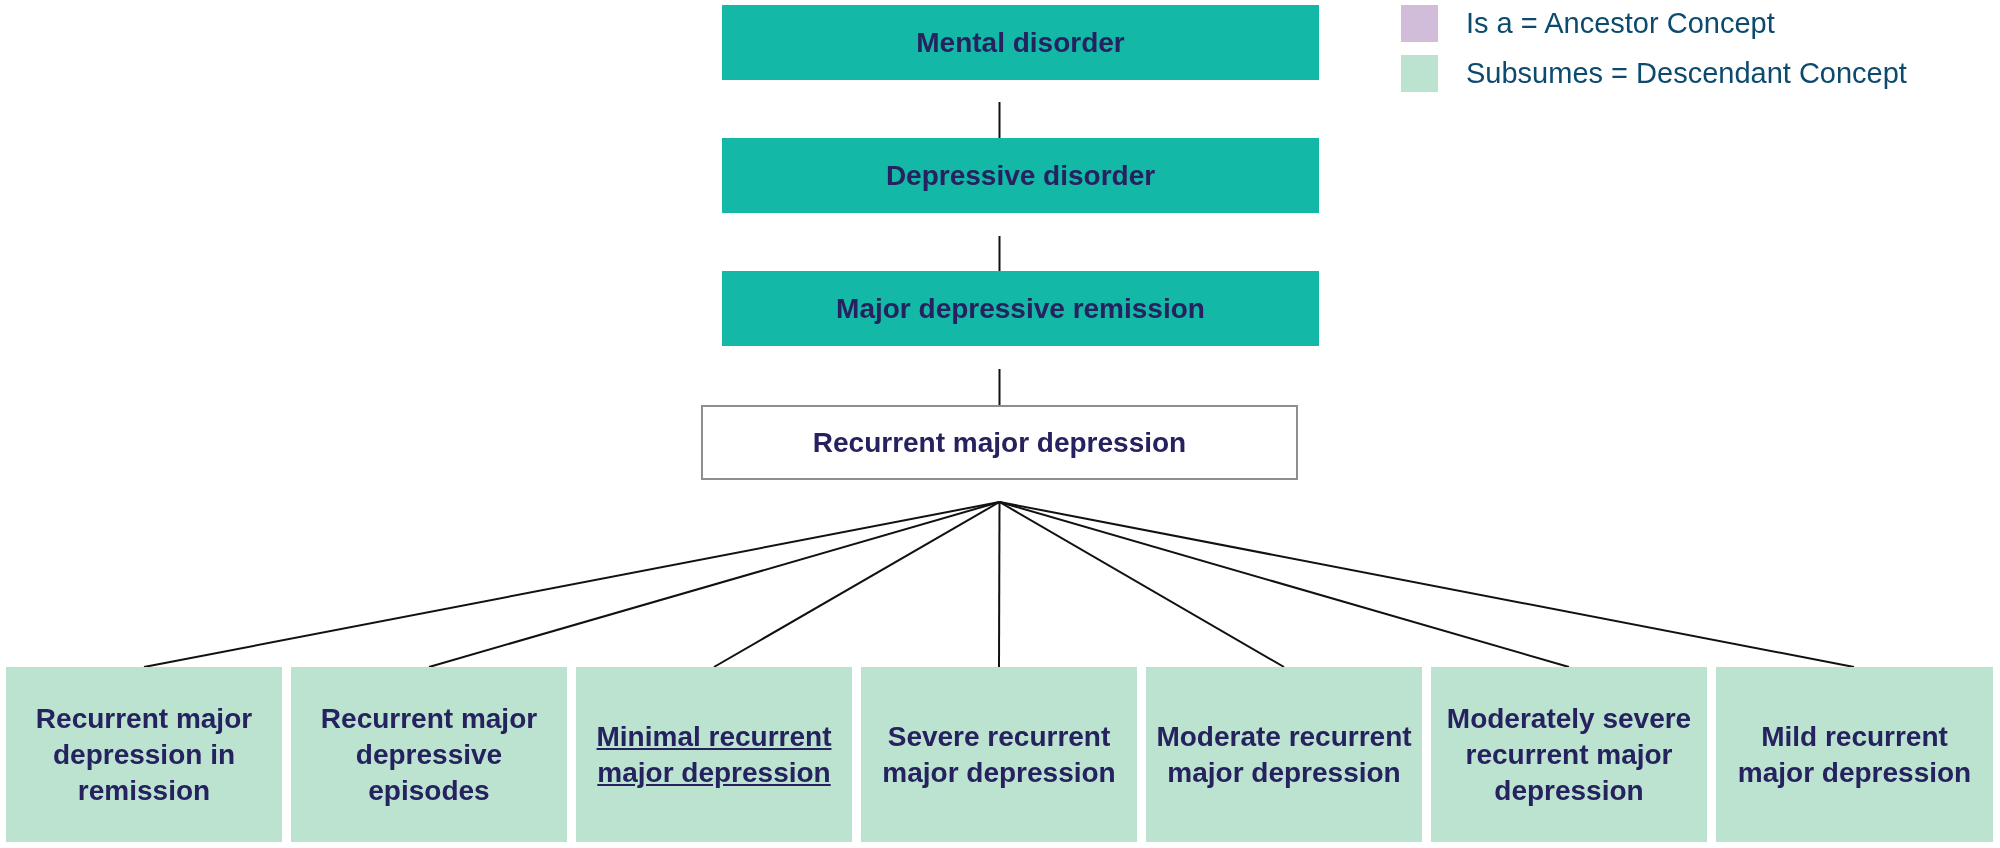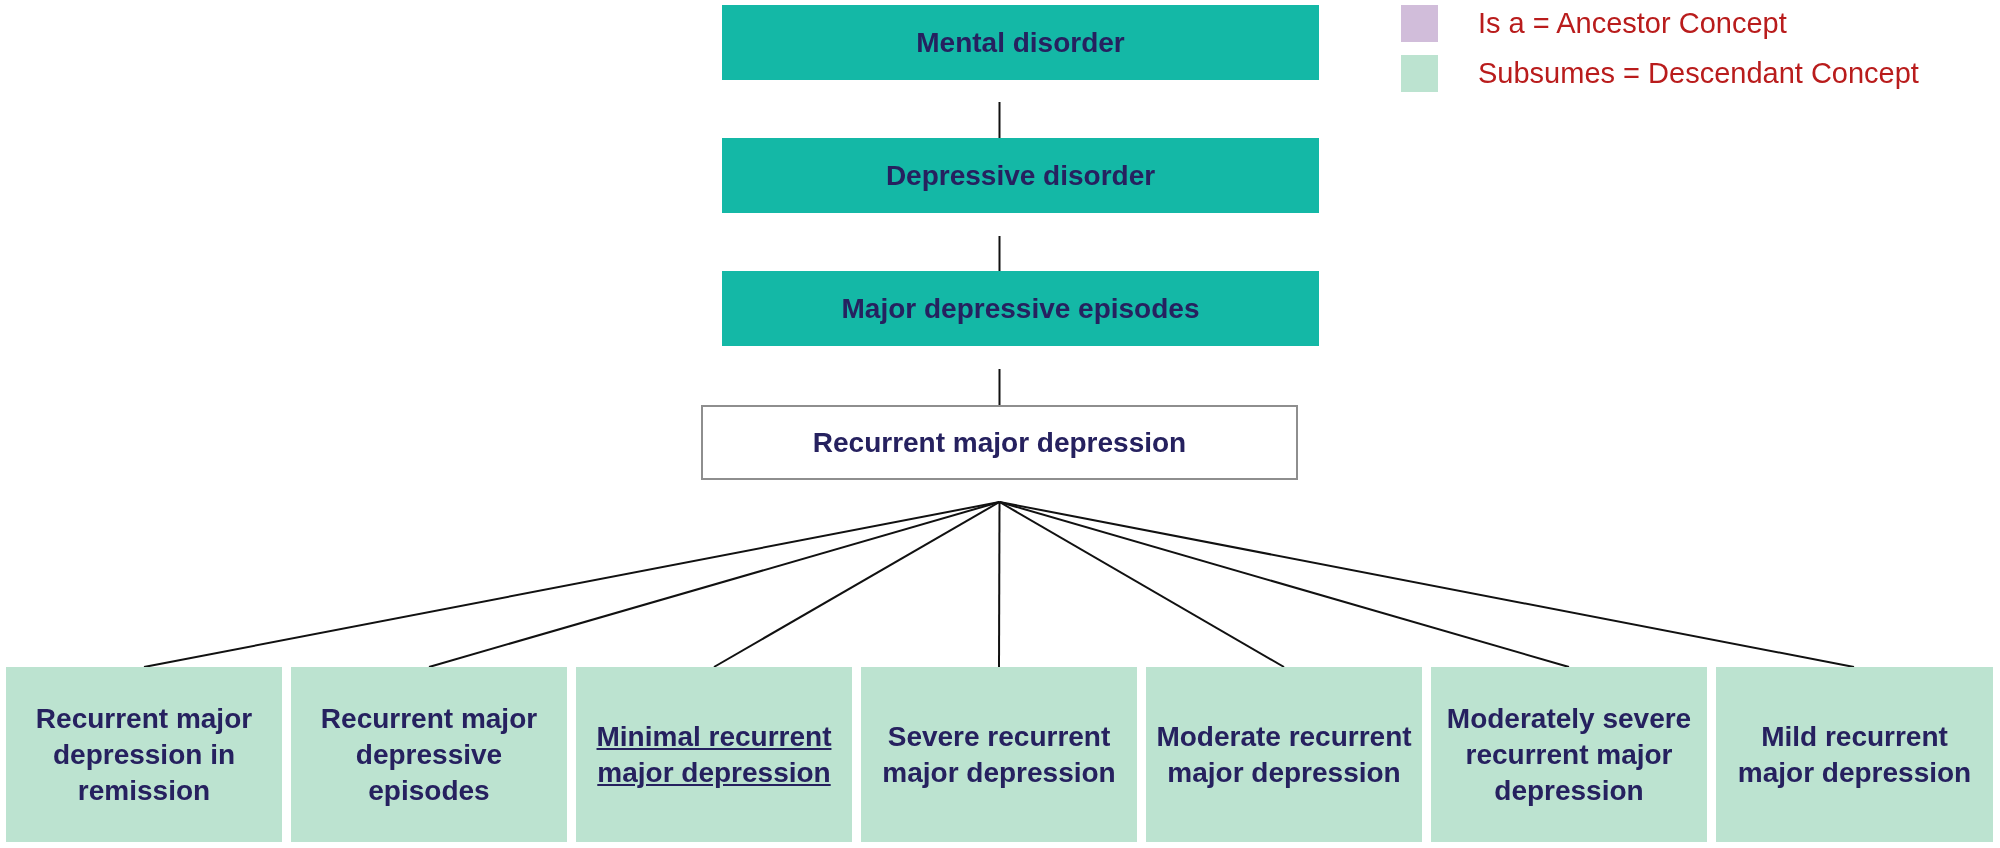--- a/index.html
+++ b/index.html
@@ -6,21 +6,21 @@
   body { width:2000px; height:848px; position:relative; overflow:hidden;
          font-family:"Liberation Sans", "DejaVu Sans", sans-serif; color:#26215f; }
   .box { position:absolute; display:flex; align-items:center; justify-content:center;
          text-align:center; font-weight:bold; font-size:28px; line-height:36px; box-sizing:border-box; }
   .ancestor { background:#14b8a6; left:722px; width:597px; height:75px; }
   .focus { background:#ffffff; border:2px solid #8e8e8e; left:701px; width:597px; height:75px; }
   .desc { background:#bce3d0; top:667px; height:175px; width:276px; padding:0 10px; }
   svg#links { position:absolute; left:0; top:0; width:2000px; height:848px; }
   .legend-item { position:absolute; left:1401px; display:flex; align-items:center; }
   .swatch { width:37px; height:37px; }
-  .legend-label { margin-left:40px; font-size:29px; color:#b91c1c; white-space:nowrap; }
+  .legend-label { margin-left:28px; font-size:29px; color:#0c4a6e; white-space:nowrap; }
 </style>
 </head>
 <body>
 
 <svg id="links">
     <line x1="999.5" y1="102" x2="999.5" y2="138" stroke="#111" stroke-width="2"></line>
     <line x1="999.5" y1="236" x2="999.5" y2="271" stroke="#111" stroke-width="2"></line>
     <line x1="999.5" y1="369" x2="999.5" y2="405" stroke="#111" stroke-width="2"></line>
     <line x1="999.5" y1="502" x2="144" y2="667" stroke="#111" stroke-width="2"></line>
     <line x1="999.5" y1="502" x2="429" y2="667" stroke="#111" stroke-width="2"></line>
@@ -31,21 +31,21 @@
     <line x1="999.5" y1="502" x2="1854" y2="667" stroke="#111" stroke-width="2"></line>
   </svg>
 
 <div class="box ancestor" style="top:5px;">
   <span>Mental disorder</span>
 </div>
 <div class="box ancestor" style="top:138px;">
   <span>Depressive disorder</span>
 </div>
 <div class="box ancestor" style="top:271px;">
-  <span>Major depressive episodes</span>
+  <span>Major depressive remission</span>
 </div>
 <div class="box focus" style="top:405px;">
   <span>Recurrent major depression</span>
 </div>
 
 <div class="box desc" style="left:6px;">
   <span>Recurrent major depression in remission</span>
 </div>
 <div class="box desc" style="left:291px;">
   <span>Recurrent major depressive episodes</span>

